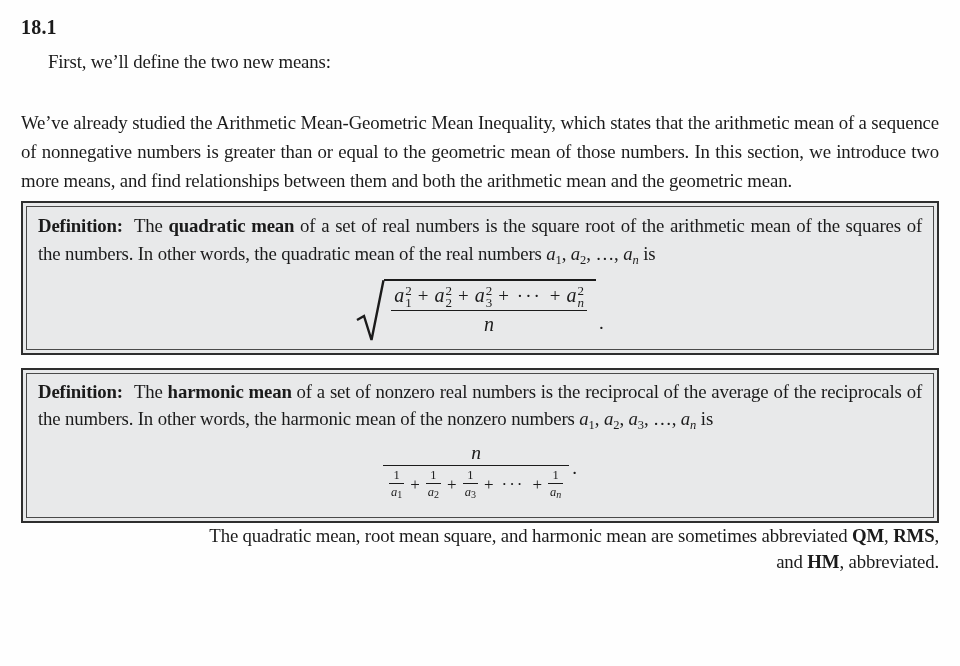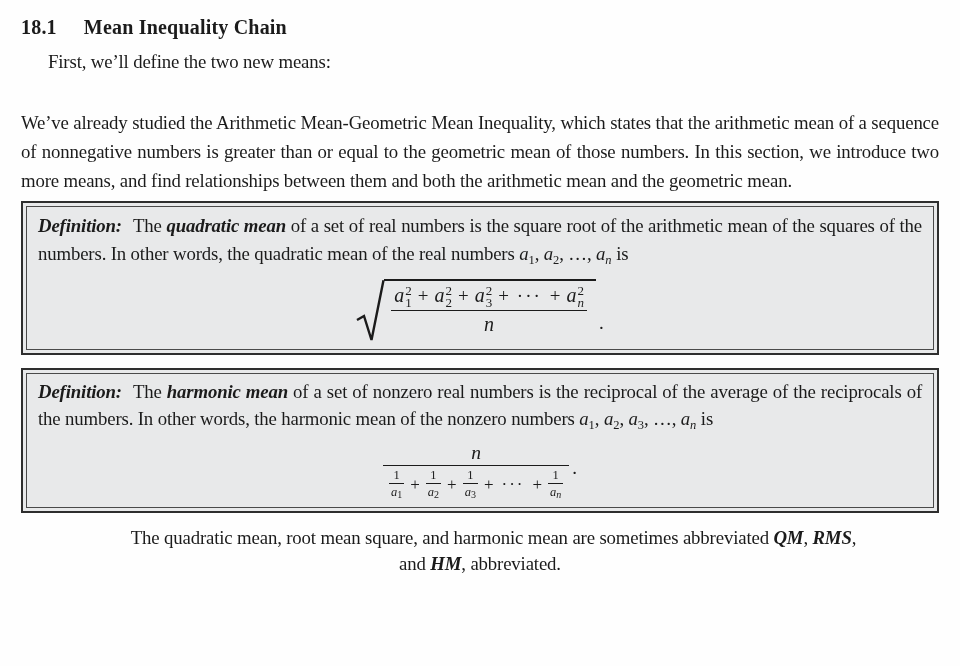--- a/index.html
+++ b/index.html
@@ -12,34 +12,34 @@
   .heading{
     display:flex;gap:27px;font-size:20px;font-weight:bold;
     margin:10px 0 0 0;line-height:34px;letter-spacing:.2px;
   }
   .body-text{
     font-size:18.8px;line-height:29px;text-align:justify;
     letter-spacing:-0.15px;margin:0;
   }
   .p1{margin-top:32px;}
   .p2{margin-top:3px;text-indent:27px;text-align:left;}
-  .p3{margin-top:12px;text-indent:27px;text-align:center;line-height:26px;}
-  b{font-weight:bold;font-style:italic;}
+  .p3{margin-top:0;text-indent:27px;text-align:right;line-height:26px;}
+  b{font-weight:bold;}
   .var{font-style:italic;}
   .tsub{font-size:12.5px;vertical-align:-4px;letter-spacing:0;}
   .tsub.it{font-style:italic;}
 
   
   .defbox{
     border:2px solid #2e2e2e;background:#e8e9ea;padding:3px;
   }
   .defbox.first{margin-top:6px;}
   .defbox.second{margin-top:13px;}
   .defbox-inner{border:1px solid #4a4a4a;padding:5px 11px 3px 11px;}
-  .defbox.second .defbox-inner{padding:4px 11px 6px 11px;}
+  .defbox.second .defbox-inner{padding:4px 11px 16px 11px;}
   .boxtext{line-height:28px;}
   .defbox.second .boxtext{line-height:27px;}
   .deflabel{margin-right:11px;}
 
   
   .formula-row{display:flex;justify-content:center;align-items:flex-start;margin:5px 0 3px;}
   .formula-row2{display:flex;justify-content:center;align-items:center;margin:2px 0 0;}
 
   
   .sqrt{display:inline-flex;align-items:flex-start;}
@@ -70,21 +70,20 @@
   .f2den .dots{font-size:17px;}
   .fpunct2{font-size:19px;margin-left:3px;transform:translateY(-3px);}
 </style>
 </head>
 <body>
 
 <div>
 
   <h1 class="heading">
       <span>18.1</span>
-      <span>Mean Inequality Chain</span>
     </h1>
 
   <p class="body-text p2">First, we’ll define the two new means:</p>
 
   <p class="body-text p1">We’ve already studied the Arithmetic Mean-Geometric Mean Inequality, which states that the arithmetic mean of a sequence of nonnegative numbers is greater than or equal to the geometric mean of those numbers. In this section, we introduce two more means, and find relationships between them and both the arithmetic mean and the geometric mean.</p>
 
   <div class="defbox first">
     <div class="defbox-inner">
       <p class="body-text boxtext"><b class="deflabel">Definition:</b><span>The </span><b>quadratic mean</b><span> of a set of real numbers is the square root of the arithmetic mean of the squares of the numbers. In other words, the quadratic mean of the real numbers </span><i class="var">a</i><span class="tsub">1</span><span>, </span><i class="var">a</i><span class="tsub">2</span><span>, …, </span><i class="var">a</i><span class="tsub it">n</span><span> is</span></p>
 

